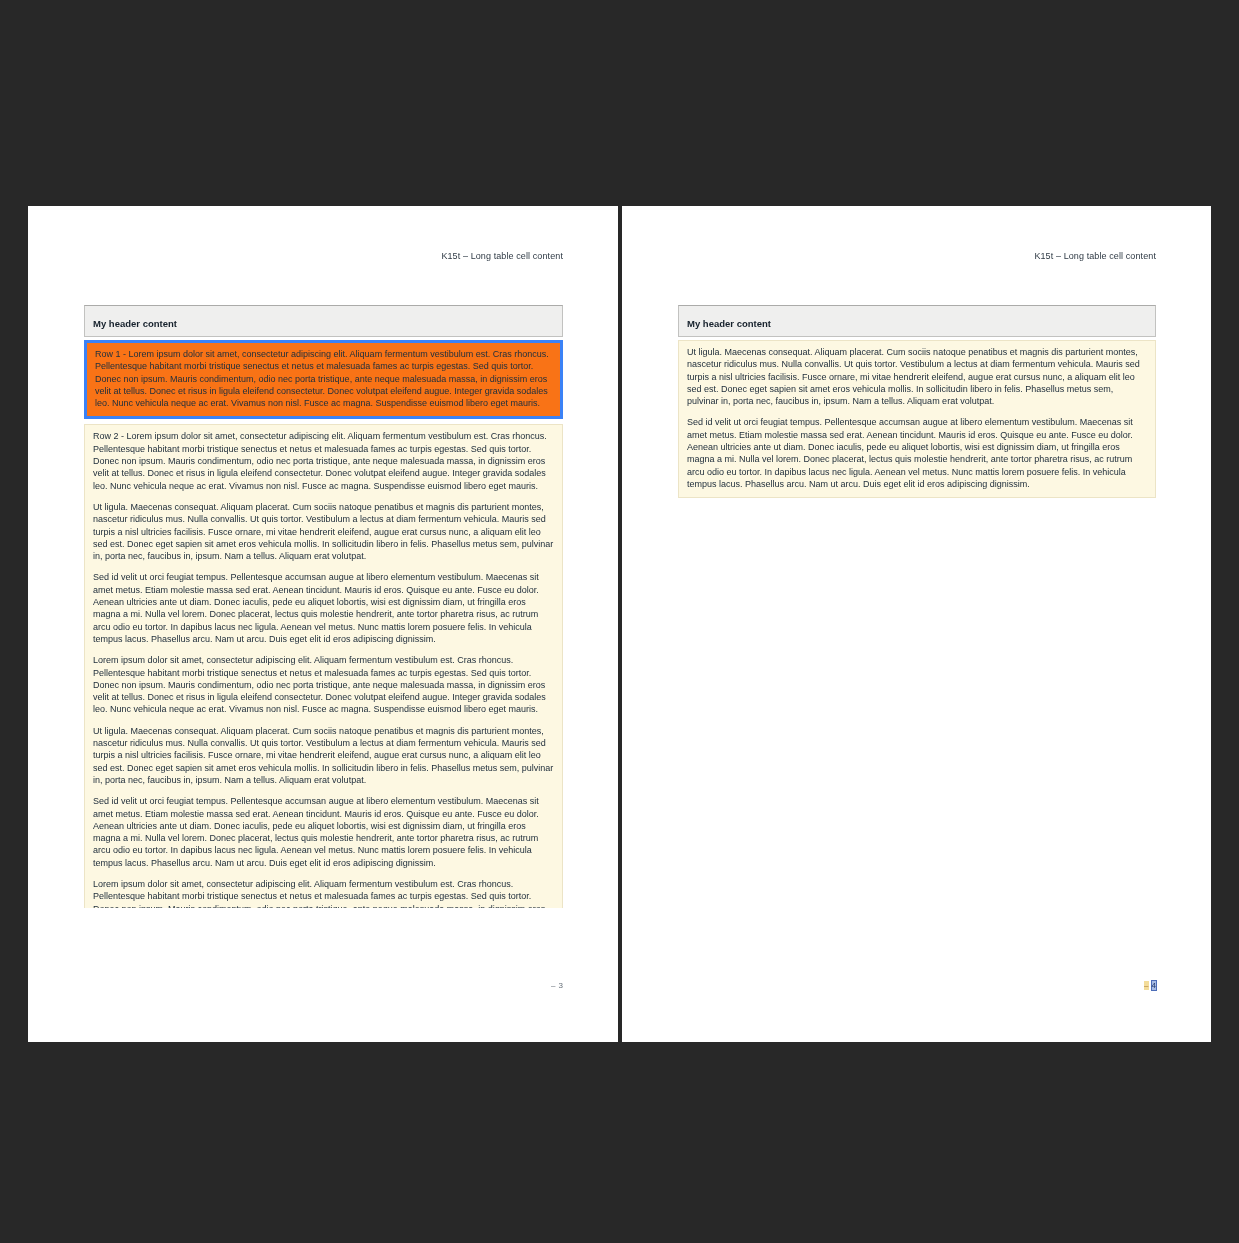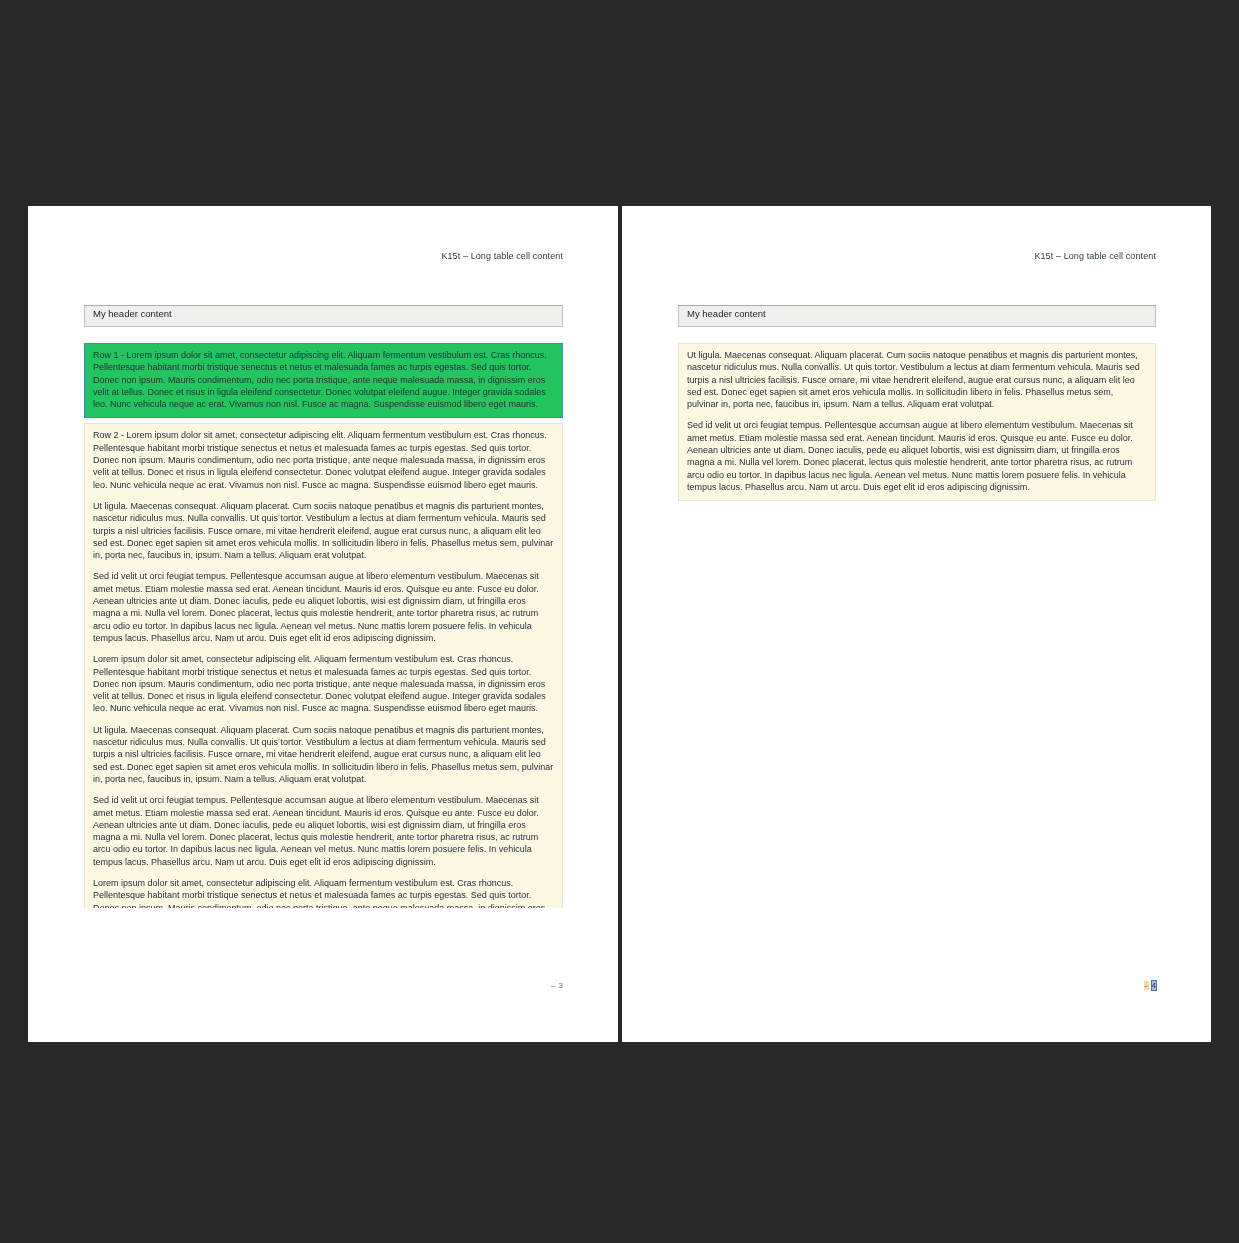--- a/index.html
+++ b/index.html
@@ -31,36 +31,36 @@
   .table-area {
     position: absolute;
     left: 56px; right: 55px; top: 99px;
   }
   .table-area.clip { height: 603px; overflow: hidden; }
 
   .t-header {
     background: #efefee;
     border: 1px solid #c2c2c0;
     border-top-color: #ababa9;
-    padding: 2px 8px 7px 8px;
+    padding: 12px 8px 7px 8px;
     font-size: 9.5px;
-    font-weight: normal;
+    font-weight: bold;
     color: #16212c;
-    margin-bottom: 16px;
+    margin-bottom: 3px;
   }
 
   .t-row {
     padding: 5px 8px 7px 8px;
     font-size: 9px;
     line-height: 12.3px;
     color: #22303d;
   }
   .t-row.green {
-    background: #22c55e;
-    border: 1px solid #3b82f6;
+    background: #f97316;
+    border: 3px solid #3b82f6;
     margin-bottom: 5px;
   }
   .t-row.yellow {
     background: #fdf8e2;
     border: 1px solid #ece4c6;
   }
   .t-row p { margin: 0 0 9px 0; }
   .t-row p:last-child { margin-bottom: 0; }
 
   .footer {

